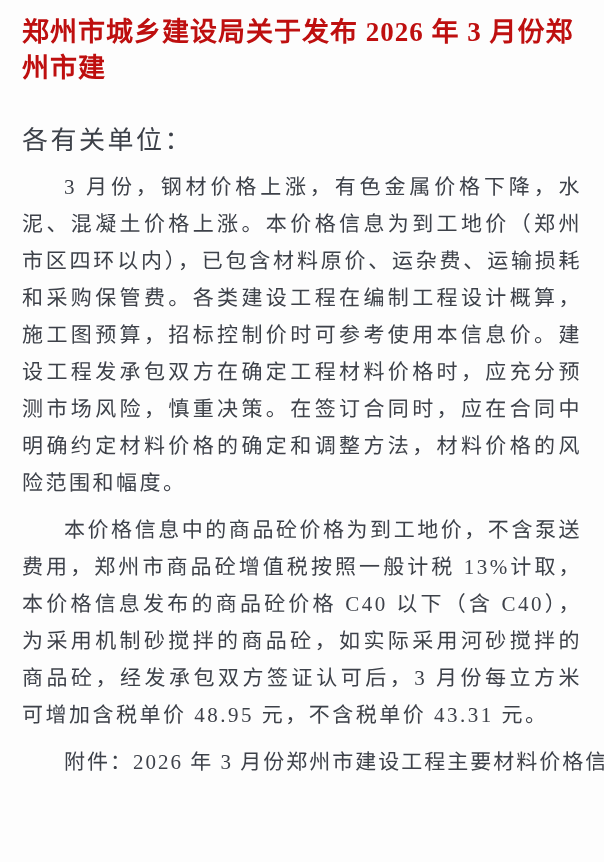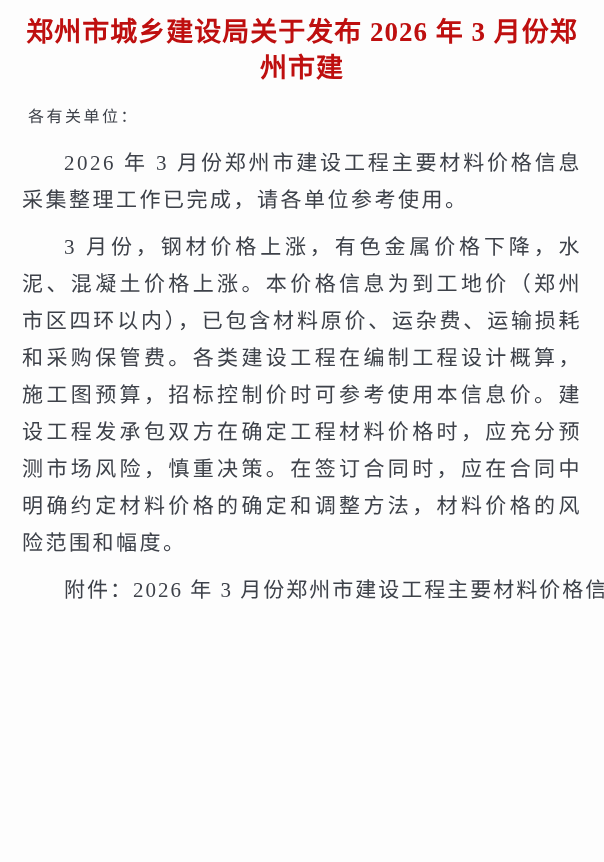--- a/index.html
+++ b/index.html
@@ -20,34 +20,33 @@
     overflow: hidden;
   }
   .page {
     box-sizing: border-box;
     width: 604px;
     height: 862px;
     padding: 14px 22px 0 22px;
     overflow: hidden;
   }
   .title {
-    margin: 0 0 12px 0;
+    margin: 0 0 36px 0;
     color: var(--title-red);
     font-size: 27px;
     font-weight: bold;
-    text-align: center;
     line-height: 36px;
     letter-spacing: 1px;
   }
   .title-line {
     display: block;
   }
   .salutation {
-    margin: 6px;
-    font-size: 16px;
+    margin: 0;
+    font-size: 26px;
     line-height: 37px;
     letter-spacing: 2.5px;
   }
   .para {
     margin: 10px 0 0 0;
     font-size: 21px;
     line-height: 37px;
     letter-spacing: 2.5px;
     text-align: justify;
     text-justify: inter-character;
@@ -61,20 +60,20 @@
 </head>
 <body>
 
 <div class="page">
   <h1 class="title">
     <span class="title-line">郑州市城乡建设局关于发布 2026 年 3 月份郑州市建</span>
   </h1>
 
   <p class="salutation">各有关单位：</p>
 
-  <p class="para">2026 年 3 月份郑州市建设工程主要材料价格信息采集整理工作已完成，请各单位参考使用。</p>
 
   <p class="para">3 月份，钢材价格上涨，有色金属价格下降，水泥、混凝土价格上涨。本价格信息为到工地价（郑州市区四环以内），已包含材料原价、运杂费、运输损耗和采购保管费。各类建设工程在编制工程设计概算，施工图预算，招标控制价时可参考使用本信息价。建设工程发承包双方在确定工程材料价格时，应充分预测市场风险，慎重决策。在签订合同时，应在合同中明确约定材料价格的确定和调整方法，材料价格的风险范围和幅度。</p>
 
+  <p class="para">本价格信息中的商品砼价格为到工地价，不含泵送费用，郑州市商品砼增值税按照一般计税 13%计取，本价格信息发布的商品砼价格 C40 以下（含 C40），为采用机制砂搅拌的商品砼，如实际采用河砂搅拌的商品砼，经发承包双方签证认可后，3 月份每立方米可增加含税单价 48.95 元，不含税单价 43.31 元。</p>
 
   <p class="para attachment">附件：2026 年 3 月份郑州市建设工程主要材料价格信息</p>
 
 </div>
 
 </body></html>

